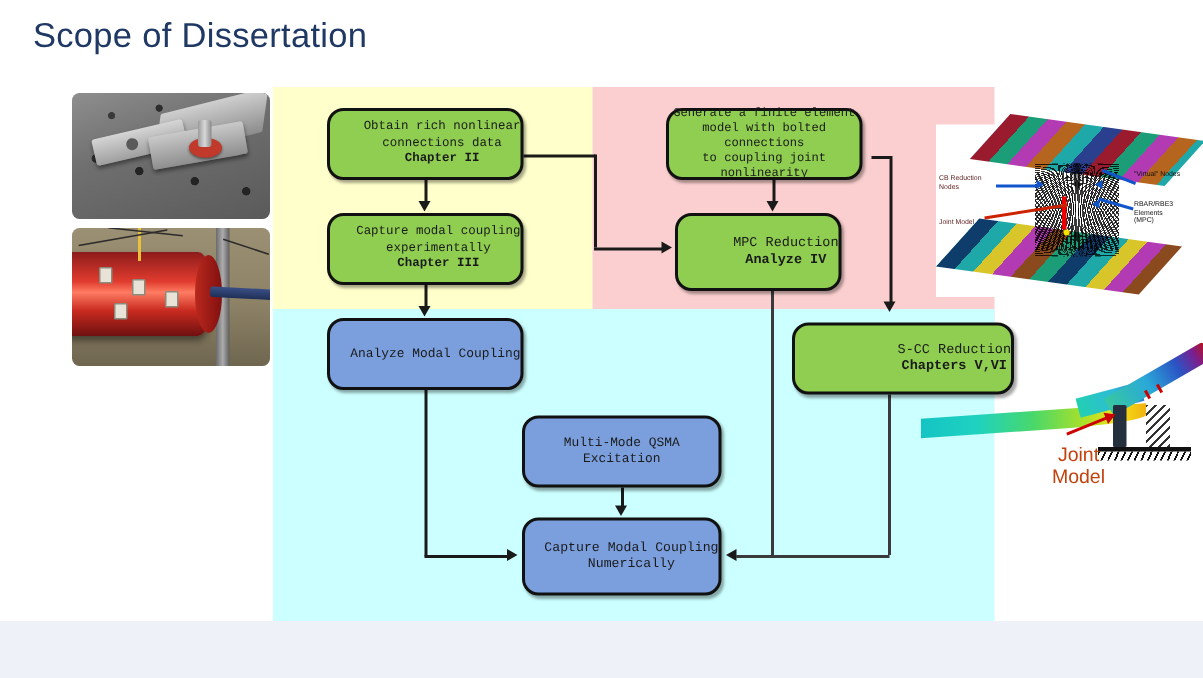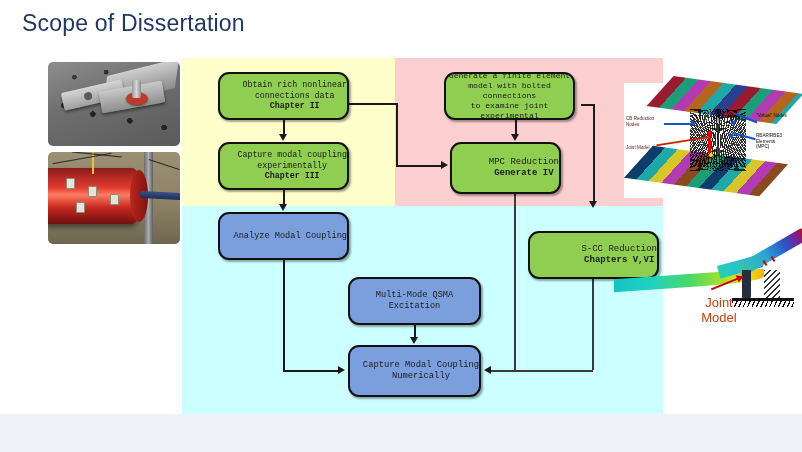--- a/index.html
+++ b/index.html
@@ -76,21 +76,21 @@
   .green{background:#8fce50;}
   .blue{background:#7b9fdd;}
   .node .ln{display:block;}
   .node .bold{font-weight:bold;}
 
   #n-obtain{left:218px;top:72px;width:131px;height:48px;font-size:8.3px;}
   #n-capture-exp{left:218px;top:142px;width:131px;height:48px;font-size:8.3px;}
   #n-analyze{left:218px;top:212px;width:131px;height:48px;font-size:8.6px;}
   #n-generate{left:424px;top:72px;width:131px;height:48px;font-size:8.1px;margin-left:20px;}
   #n-mpc{left:450px;top:142px;width:111px;height:52px;font-size:9px;}
-  #n-scc{left:528px;top:231px;width:131px;height:48px;font-size:9px;}
+  #n-scc{left:528px;top:215px;width:148px;height:48px;font-size:9px;}
   #n-qsma{left:348px;top:277px;width:133px;height:48px;font-size:8.6px;}
   #n-capnum{left:348px;top:345px;width:133px;height:52px;font-size:8.8px;}
 
   
   .ln-v,.ln-h{position:absolute;background:#1a1a1a;}
   .ln-v{width:1.6px;}
   .ln-h{height:1.6px;}
   .ln-thin{background:#3a3a3a;}
   .arrow-d,.arrow-r,.arrow-l{position:absolute;width:0;height:0;}
   .arrow-d{border-left:4.5px solid transparent;border-right:4.5px solid transparent;
@@ -248,28 +248,28 @@
   <div class="node blue" id="n-analyze">
     <div>
       <span class="ln">Analyze Modal Coupling</span>
     </div>
   </div>
 
   <div class="node green" id="n-generate">
     <div>
       <span class="ln">Generate a finite element</span>
       <span class="ln">model with bolted connections</span>
-      <span class="ln">to examine joint experimental</span>
+      <span class="ln">to coupling joint nonlinearity</span>
     </div>
   </div>
 
   <div class="node green" id="n-mpc">
     <div>
       <span class="ln">MPC Reduction</span>
-      <span class="ln bold">Generate IV</span>
+      <span class="ln bold">Analyze IV</span>
     </div>
   </div>
 
   <div class="node green" id="n-scc">
     <div>
       <span class="ln">S-CC Reduction</span>
       <span class="ln bold">Chapters V,VI</span>
     </div>
   </div>
 

